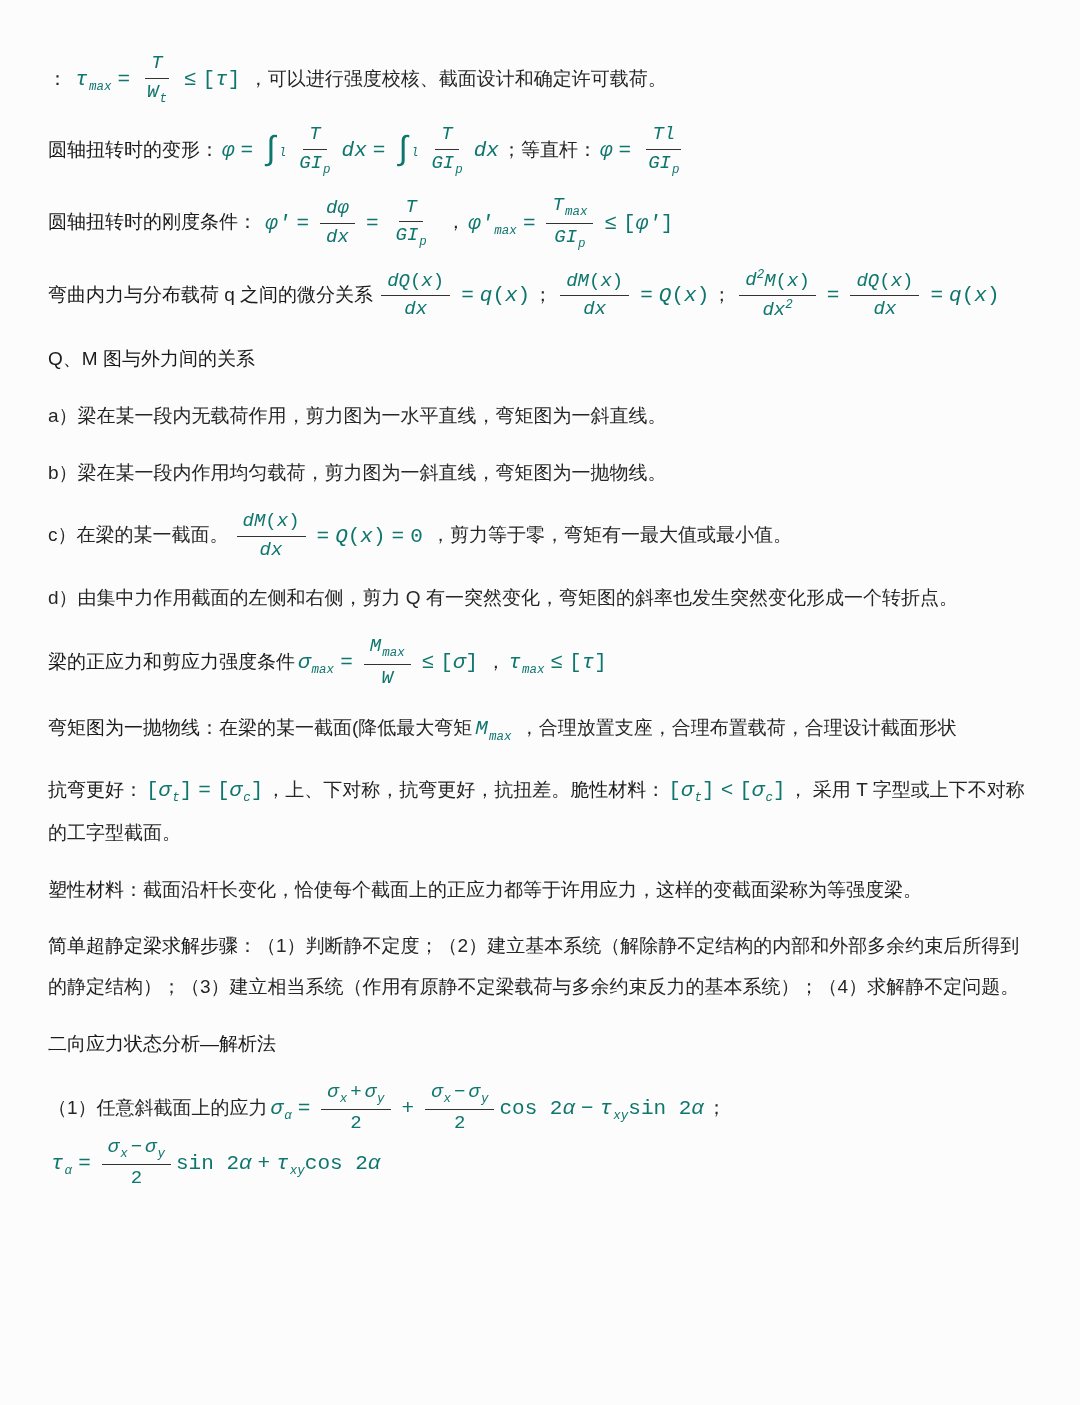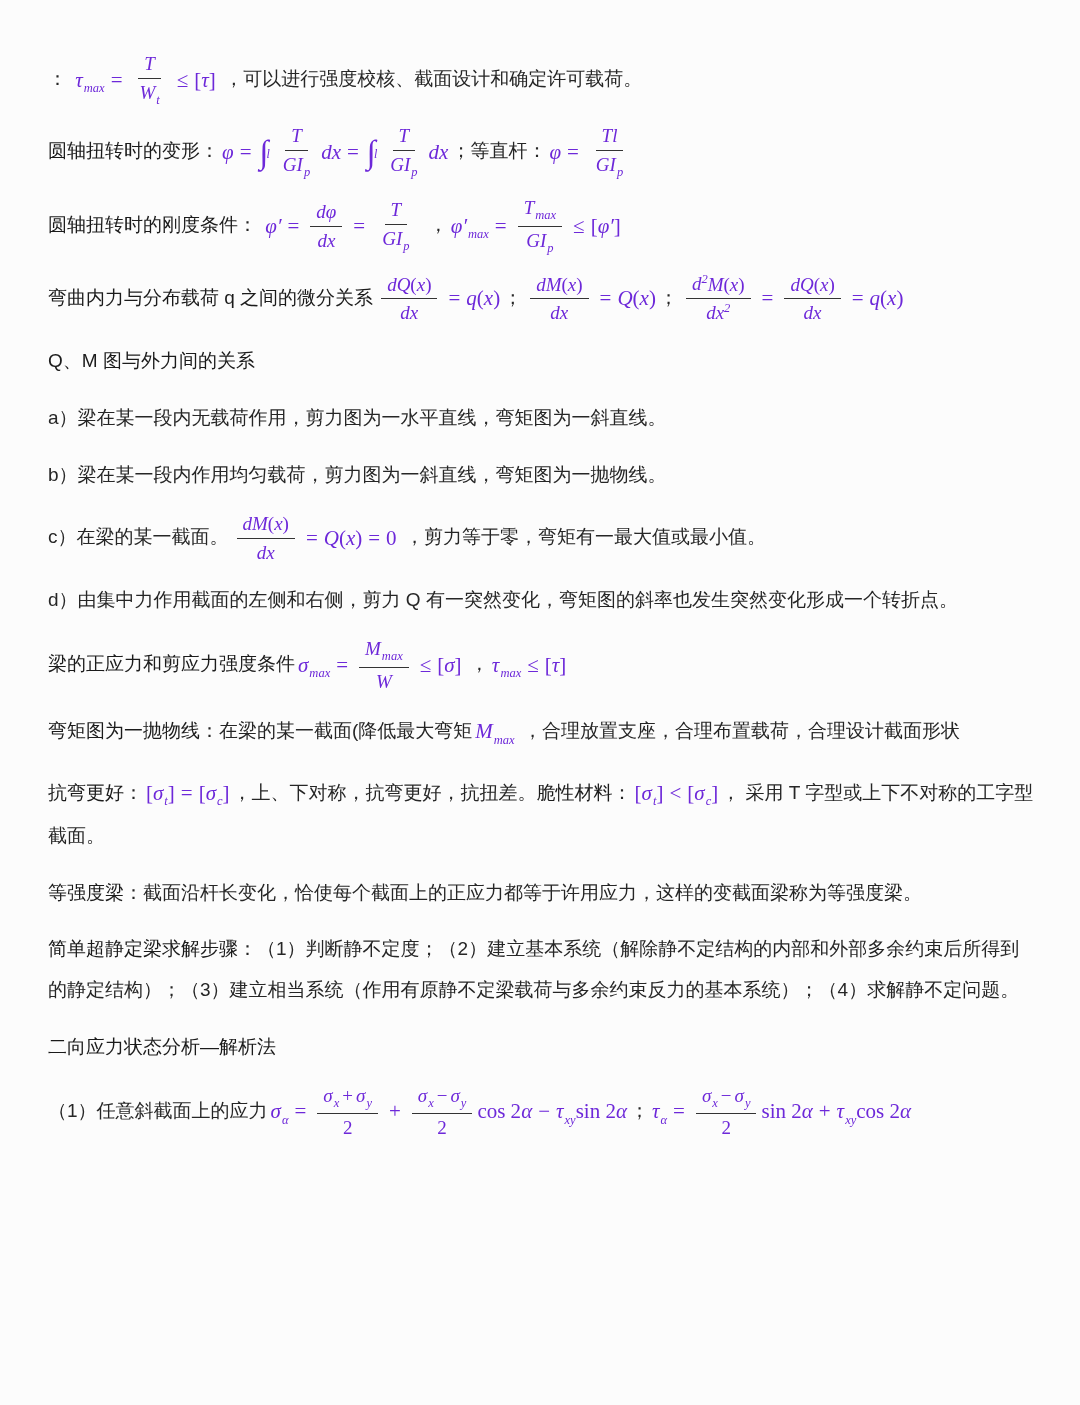--- a/index.html
+++ b/index.html
@@ -20,26 +20,26 @@
     line-height:2.15;
     color:#262626;
     margin:0 0 16px 0;
   }
   .zh{font-family:"Liberation Sans","DejaVu Sans",sans-serif;}
   .zh.bold{font-weight:400;color:#1b1b1b;}
   
   .math{
     display:inline-flex;
     align-items:center;
-    font-family:Liberation Serif, serif;
+    font-family:Liberation Mono, monospace;
     font-size:21px;
     white-space:nowrap;
     vertical-align:middle;
     margin:0 3px;
-    color:#6d28d9;
+    color:#0f766e;
     justify-content:flex-end;
   }
   .mvar{font-style:italic;}
   .mo{font-style:normal;margin:0 6px;}
   .mp{font-style:normal;}
   .msym{white-space:nowrap;}
   .msym .mvar{font-style:italic;}
   sub.msub{font-size:12.5px;font-style:italic;margin-left:1px;}
   sup.msup{font-size:12.5px;font-style:italic;}
   .mfrac{
@@ -283,21 +283,21 @@
           <span class="mp">]</span>
         </span><span class="zh">，上、下对称，抗弯更好，抗扭差。</span><span class="zh bold">脆性材料</span><span class="zh">：</span><span class="math">
           <span class="mp">[</span>
           <span class="msym"><span class="mvar">σ</span><sub class="msub">t</sub></span>
           <span class="mp">]</span>
           <span class="mo">&lt;</span>
           <span class="mp">[</span>
           <span class="msym"><span class="mvar">σ</span><sub class="msub">c</sub></span>
           <span class="mp">]</span>
         </span><span class="zh">，  采用 T 字型或上下不对称的工字型截面。</span></div>
-      <div class="para"><span class="zh bold">等强度梁</span><span class="zh">：截面沿杆长变化，恰使每个截面上的正应力都等于许用应力，这样的变截面梁称为等强度梁。</span></div>
+      <div class="para"><span class="zh bold">塑性材料</span><span class="zh">：截面沿杆长变化，恰使每个截面上的正应力都等于许用应力，这样的变截面梁称为等强度梁。</span></div>
       <div class="para"><span class="zh bold">简单超静定梁求解步骤</span><span class="zh">：（1）判断静不定度；（2）建立基本系统（解除静不定结构的内部和外部多余约束后所得到的静定结构）；（3）建立相当系统（作用有原静不定梁载荷与多余约束反力的基本系统）；（4）求解静不定问题。</span></div>
       <div class="para"><span class="zh bold">二向应力状态分析—解析法</span></div>
       <div class="para"><span class="zh">（1）任意斜截面上的应力</span><span class="math">
           <span class="msym"><span class="mvar">σ</span><sub class="msub">α</sub></span>
           <span class="mo">=</span>
           <span class="mfrac">
             <span class="mnum">
               <span class="msym"><span class="mvar">σ</span><sub class="msub">x</sub></span>
               <span class="mo">+</span>
               <span class="msym"><span class="mvar">σ</span><sub class="msub">y</sub></span>

